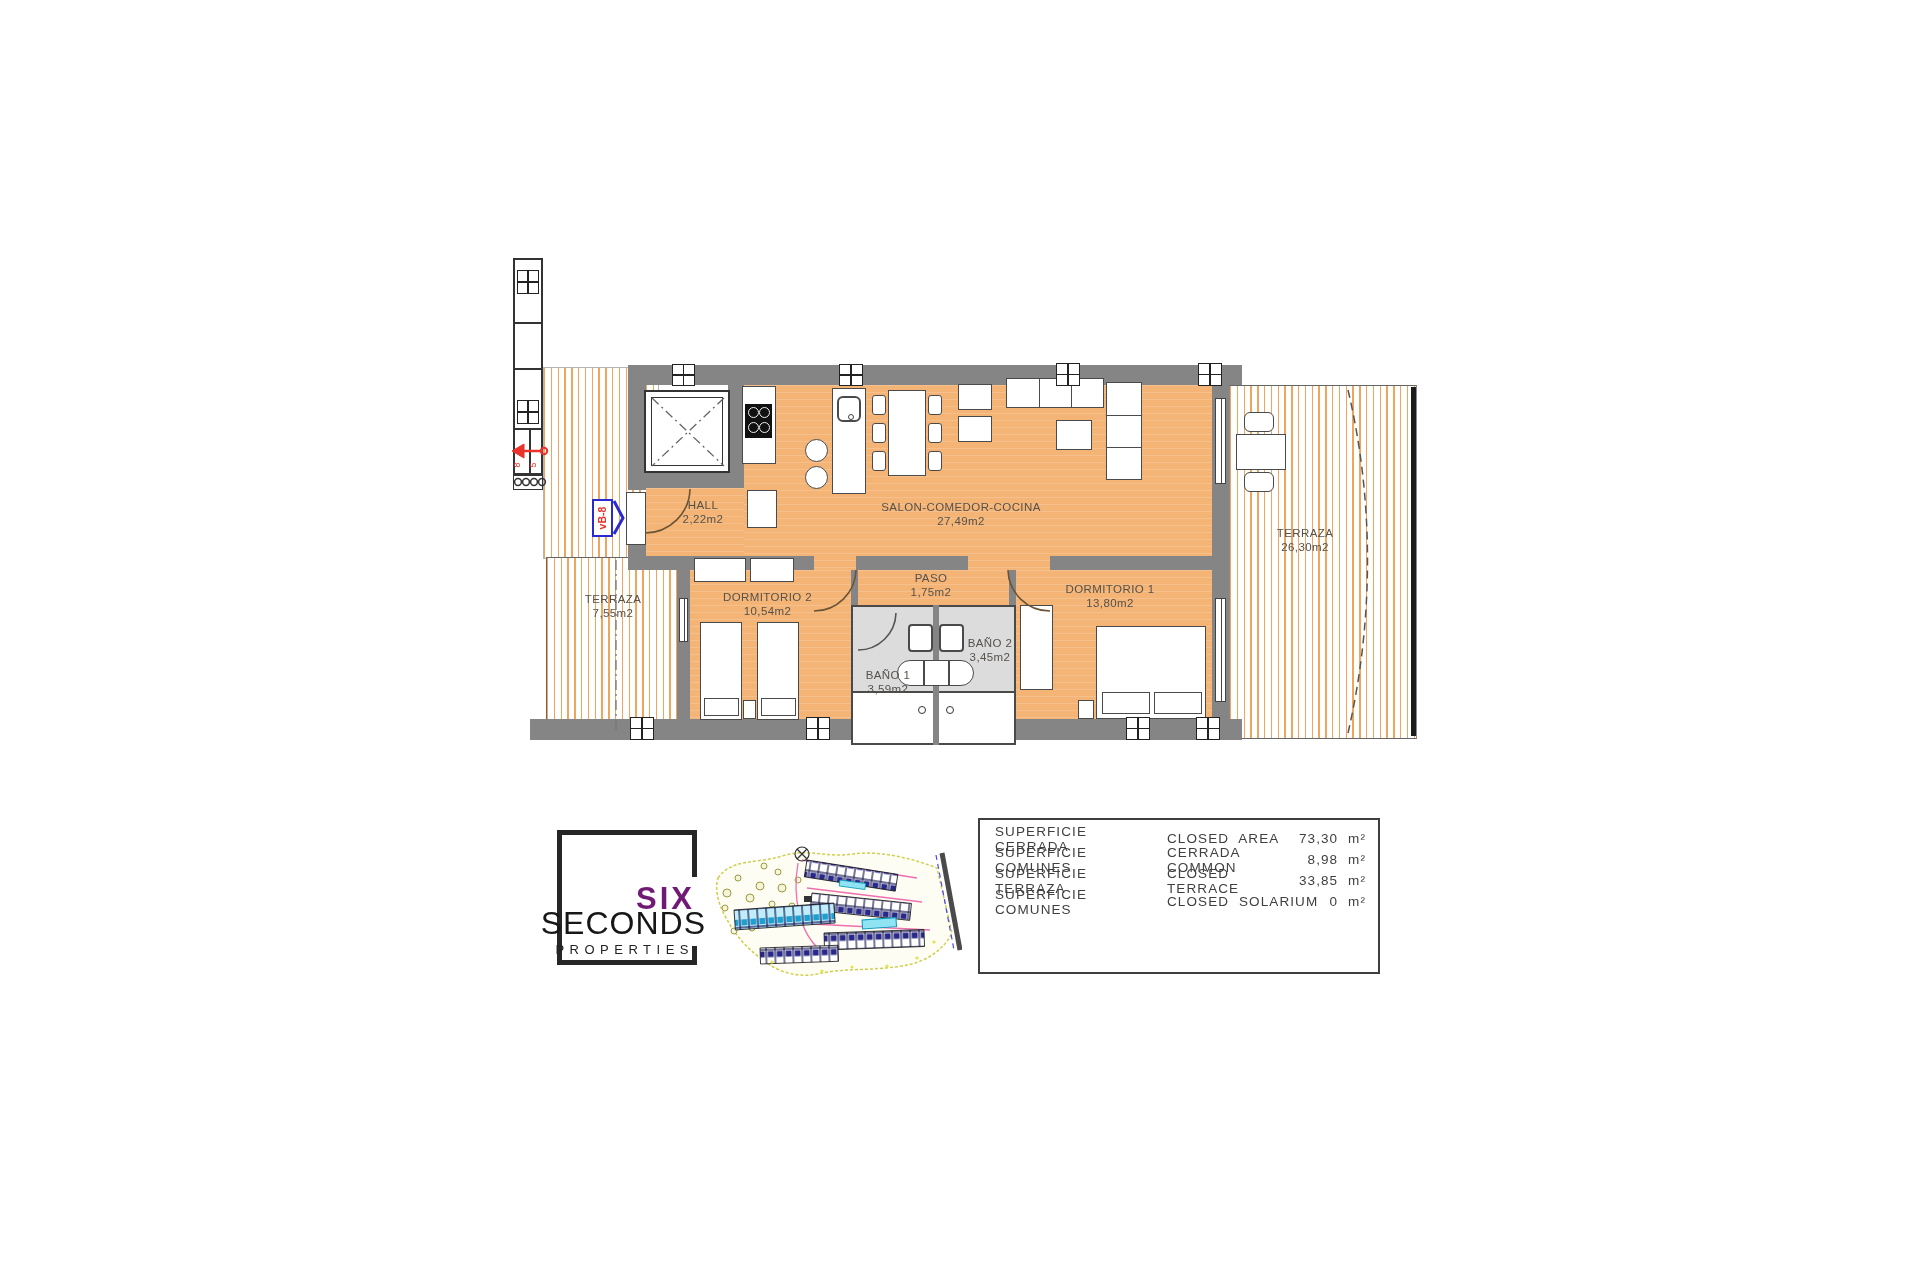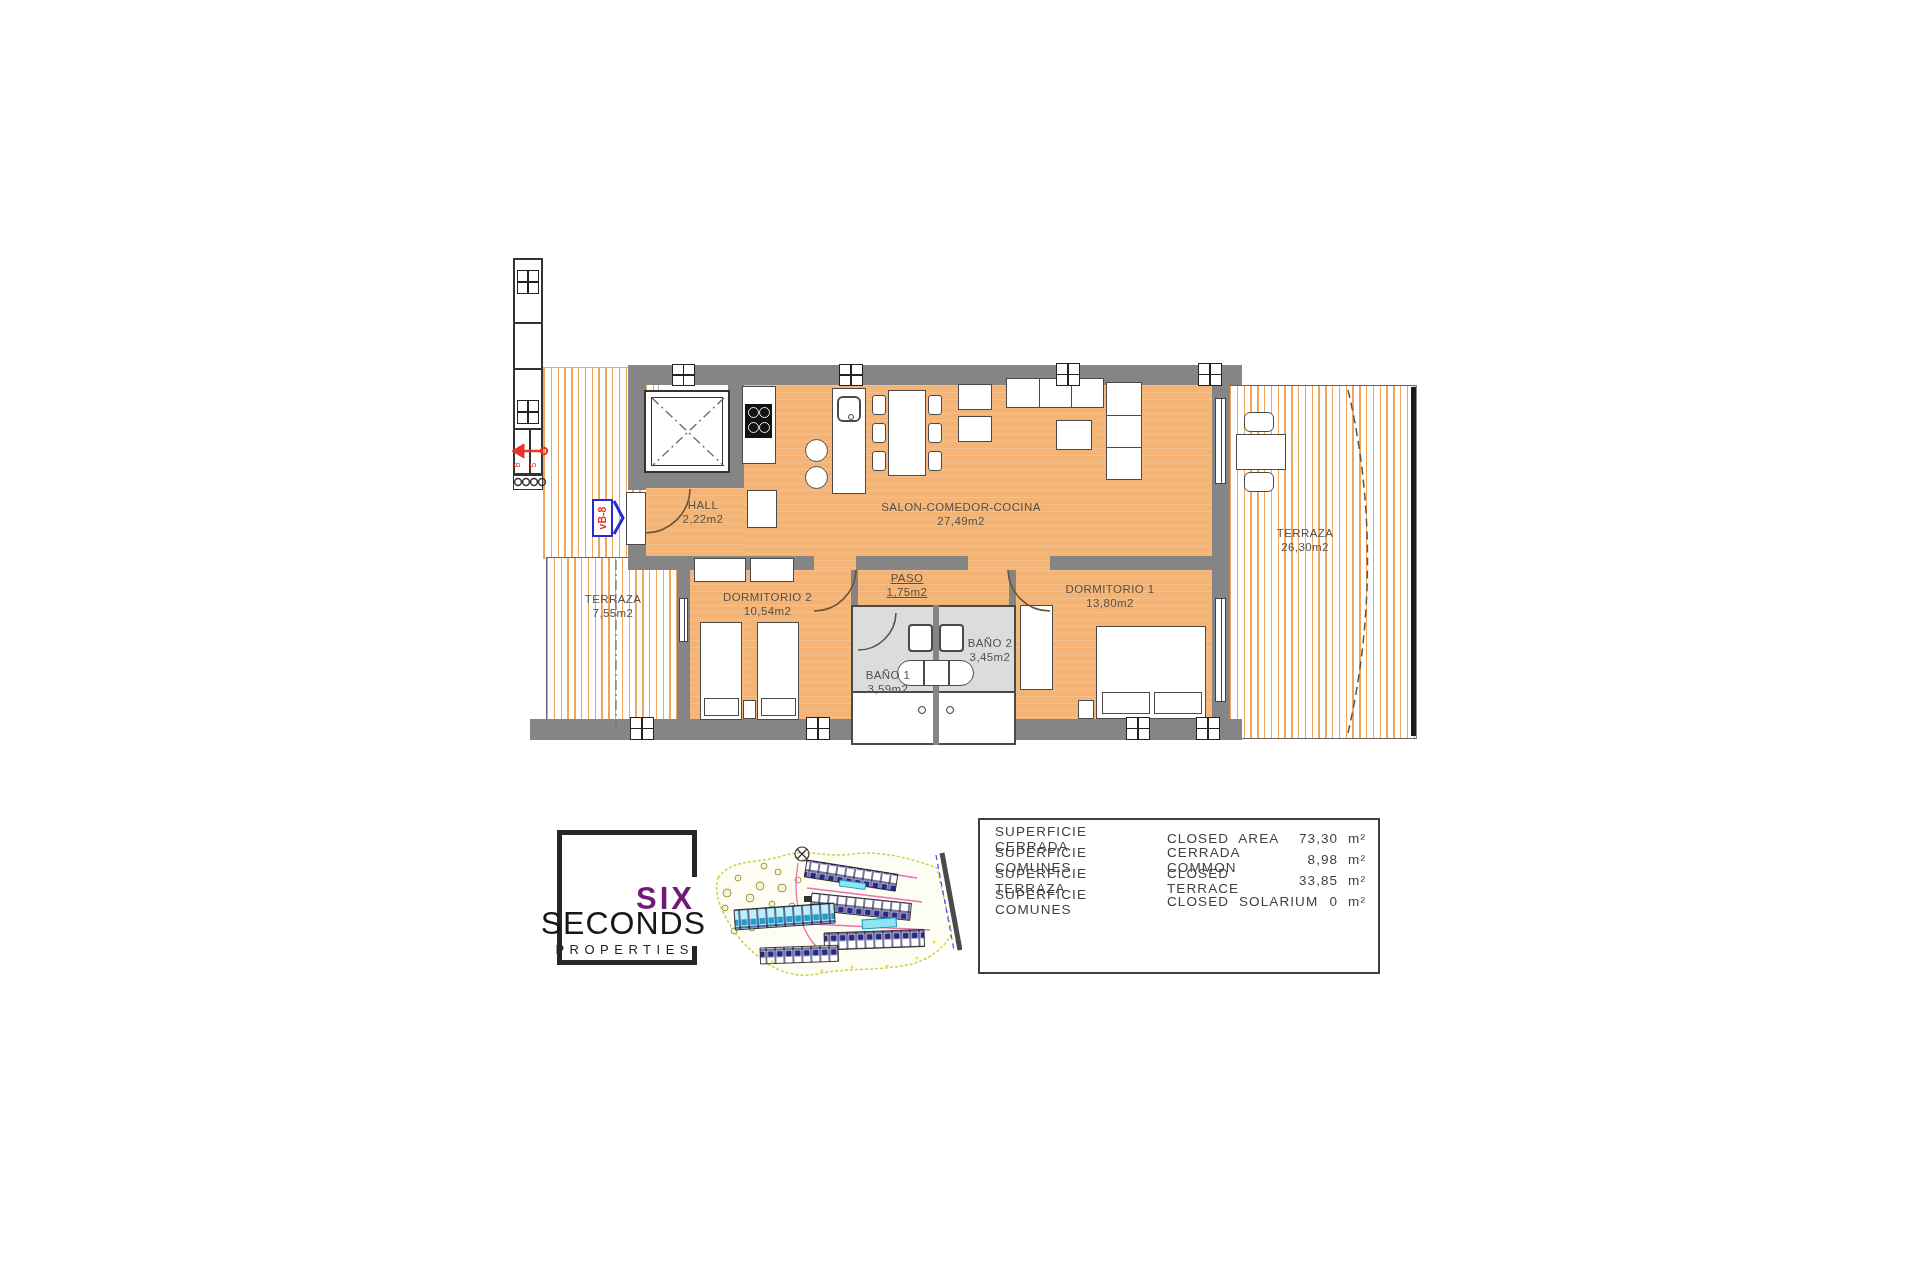--- a/index.html
+++ b/index.html
@@ -174,21 +174,21 @@
   </div>
 
   <div class="rlabel" style="left:663px;top:498px;width:80px;">
     <span>HALL</span>
       <span>2,22m2</span>
     </div>
   <div class="rlabel" style="left:881px;top:500px;width:160px;">
     <span>SALON-COMEDOR-COCINA</span>
       <span>27,49m2</span>
     </div>
-  <div class="rlabel" style="left:857px;top:571px;width:100px;text-decoration:underline;">
+  <div class="rlabel" style="left:881px;top:571px;width:100px;">
     <span>PASO</span>
       <span>1,75m2</span>
     </div>
   <div class="rlabel" style="left:705px;top:590px;width:125px;">
     <span>DORMITORIO 2</span>
       <span>10,54m2</span>
     </div>
   <div class="rlabel" style="left:1050px;top:582px;width:120px;">
     <span>DORMITORIO 1</span>
       <span>13,80m2</span>

